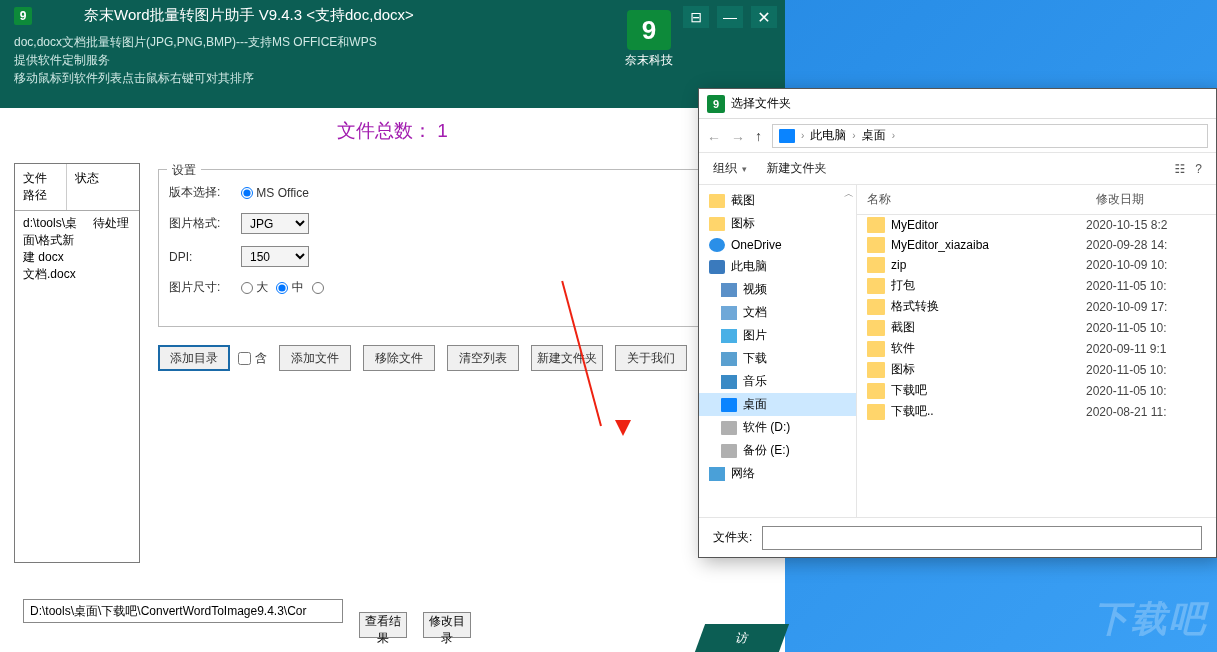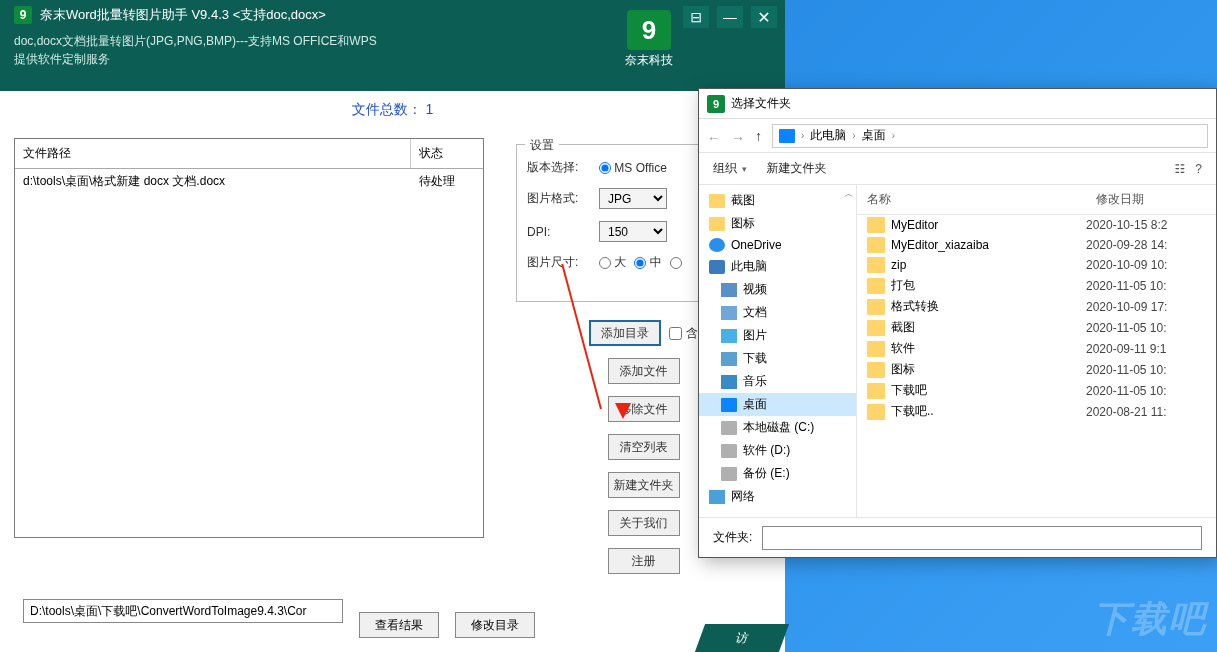--- a/index.html
+++ b/index.html
@@ -3,59 +3,59 @@
 <meta charset="utf-8">
 <style>
 * { box-sizing: border-box; margin: 0; padding: 0; font-family: "Microsoft YaHei", SimSun, sans-serif; }
 body { width: 1217px; height: 652px; background: linear-gradient(135deg, #1e7fd8 0%, #2a8fe8 50%, #3ba0f5 100%); overflow: hidden; position: relative; }
 
 
 .app-window { position: absolute; left: 0; top: 0; width: 785px; height: 652px; background: #fff; display: flex; flex-direction: column; }
 .app-titlebar { height: 108px; background: #0c5e54; color: #fff; padding: 6px 14px; position: relative; font-size: 12px; }
 .app-title-row { display: flex; align-items: center; gap: 8px; margin-bottom: 8px; }
 .app-logo { width: 18px; height: 18px; background: #0d8a3a; border-radius: 2px; display: inline-flex; align-items: center; justify-content: center; color: #fff; font-size: 12px; font-weight: bold; }
-.app-title { font-size: 13px; white-space: nowrap; }
+.app-title { font-size: 15px; white-space: nowrap; margin-left: 44px; }
 .app-desc { font-size: 12px; line-height: 18px; color: #d0e8e4; }
 .app-controls { position: absolute; right: 8px; top: 6px; display: flex; gap: 8px; }
 .app-ctrl { width: 26px; height: 22px; background: #0e6e61; display: flex; align-items: center; justify-content: center; cursor: pointer; color: #fff; font-size: 14px; }
 .app-ctrl.close { font-size: 16px; }
 .brand-badge { position: absolute; right: 110px; top: 10px; width: 52px; text-align: center; }
 .brand-logo { width: 44px; height: 40px; background: #0d8a3a; margin: 0 auto 2px; border-radius: 4px; display: flex; align-items: center; justify-content: center; color: #fff; font-size: 26px; font-weight: bold; }
 .brand-text { color: #fff; font-size: 12px; }
 
 .app-body { flex: 1; background: #fff; padding: 10px 14px 14px; display: flex; flex-direction: column; position: relative; }
-.file-total { text-align: center; font-size: 14px; color: #1d4ed8; margin-bottom: 19px; }
-.content-row { display: flex; gap: 32px; flex: 1; }
+.file-total { text-align: center; font-size: 19px; color: #a21caf; margin-bottom: 19px; }
+.content-row { display: flex; gap: 18px; flex: 1; }
 
 .file-table-wrap { width: 470px; border: 1px solid #7a7a7a; background: #fff; height: 400px; overflow: hidden; }
 .file-table-head { display: flex; border-bottom: 1px solid #aaa; font-size: 12px; }
 .file-table-head .col { padding: 6px 8px; border-right: 1px solid #ccc; }
 .col-path { flex: 1; }
 .col-status { width: 72px; border-right: none !important; }
 .file-table-body { font-size: 12px; }
 .file-row { display: flex; }
 .file-row .col { padding: 4px 8px; }
 
 .settings-panel { flex: 1; font-size: 12px; color: #333; position: relative; }
 .settings-group { border: 1px solid #bbb; padding: 14px 10px 18px; position: relative; margin-top: 6px; }
 .settings-legend { position: absolute; top: -8px; left: 8px; background: #fff; padding: 0 5px; font-size: 12px; }
 .setting-row { display: flex; align-items: center; margin-bottom: 12px; gap: 12px; }
 .setting-label { width: 60px; }
 .radio-input { width: 12px; height: 12px; vertical-align: middle; }
 .select-box { width: 68px; height: 21px; border: 1px solid #888; font-size: 12px; padding: 1px 4px; background: #f4f4f4; }
 .size-radios { display: flex; gap: 8px; align-items: center; }
 
-.btn-col { margin-top: 18px; display: flex; flex-direction: column; align-items: center; gap: 12px; }
+.btn-col { margin-top: 18px; display: flex; flex-direction: row; align-items: center; gap: 12px; }
 .btn { width: 72px; height: 26px; border: 1px solid #888; background: #f0f0f0; font-size: 12px; cursor: pointer; display: flex; align-items: center; justify-content: center; }
 .btn.highlighted { border: 2px solid #1a6aa8; }
 .check-row { display: flex; align-items: center; gap: 4px; font-size: 12px; }
 
 .bottom-row { display: flex; gap: 16px; align-items: center; margin-top: 10px; padding-left: 9px; }
 .path-input { flex: 1; max-width: 320px; height: 24px; border: 1px solid #888; padding: 2px 6px; font-size: 12px; }
-.btn-sm { width: 80px; height: 26px; border: 1px solid #888; background: #f0f0f0; font-size: 12px; cursor: pointer; margin-top: 28px; }
+.btn-sm { width: 48px; height: 26px; border: 1px solid #888; background: #f0f0f0; font-size: 12px; cursor: pointer; margin-top: 28px; }
 
 
 .arrow { position: absolute; left: 560px; top: 168px; pointer-events: none; }
 .arrow-line { width: 2px; height: 150px; background: #e21; margin-left: 40px; transform: rotate(-15deg); transform-origin: bottom; }
 .arrow-head { width: 0; height: 0; border-left: 8px solid transparent; border-right: 8px solid transparent; border-top: 16px solid #e21; position: absolute; bottom: -10px; left: 55px; }
 
 .tab-peek { position: absolute; left: 700px; bottom: 0; width: 84px; height: 28px; background: #0c5e54; color: #fff; font-size: 12px; display: flex; align-items: center; justify-content: center; transform: skewX(-20deg); }
 
 
 .dialog { position: absolute; left: 698px; top: 88px; width: 519px; height: 470px; background: #fff; border: 1px solid #555; box-shadow: 4px 4px 18px rgba(0,0,0,.3); display: flex; flex-direction: column; font-size: 12px; }
@@ -112,20 +112,21 @@
 <body>
 
 <div class="app-window">
   <div class="app-titlebar">
     <div class="app-title-row">
       <span class="app-logo">9</span>
       <span class="app-title">奈末Word批量转图片助手    V9.4.3   &lt;支持doc,docx&gt;</span>
     </div>
     <div class="app-desc">doc,docx文档批量转图片(JPG,PNG,BMP)---支持MS OFFICE和WPS</div>
     <div class="app-desc">提供软件定制服务</div>
+    <div class="app-desc">移动鼠标到软件列表点击鼠标右键可对其排序</div>
     <div class="brand-badge">
       <div class="brand-logo">9</div>
       <div class="brand-text">奈末科技</div>
     </div>
     <div class="app-controls">
       <div class="app-ctrl">⊟</div>
       <div class="app-ctrl">—</div>
       <div class="app-ctrl close">✕</div>
     </div>
   </div>
@@ -272,24 +273,20 @@
         <div class="tree-item ">
           <span class="tree-icon ico-music"></span>
           <span>音乐</span>
         </div>
         <div class="tree-item  selected">
           <span class="tree-icon ico-blue"></span>
           <span>桌面</span>
         </div>
         <div class="tree-item ">
           <span class="tree-icon ico-drive"></span>
-          <span>本地磁盘 (C:)</span>
-        </div>
-        <div class="tree-item ">
-          <span class="tree-icon ico-drive"></span>
           <span>软件 (D:)</span>
         </div>
         <div class="tree-item ">
           <span class="tree-icon ico-drive"></span>
           <span>备份 (E:)</span>
         </div>
         <div class="tree-item l0">
           <span class="tree-icon ico-net"></span>
           <span>网络</span>
         </div>

